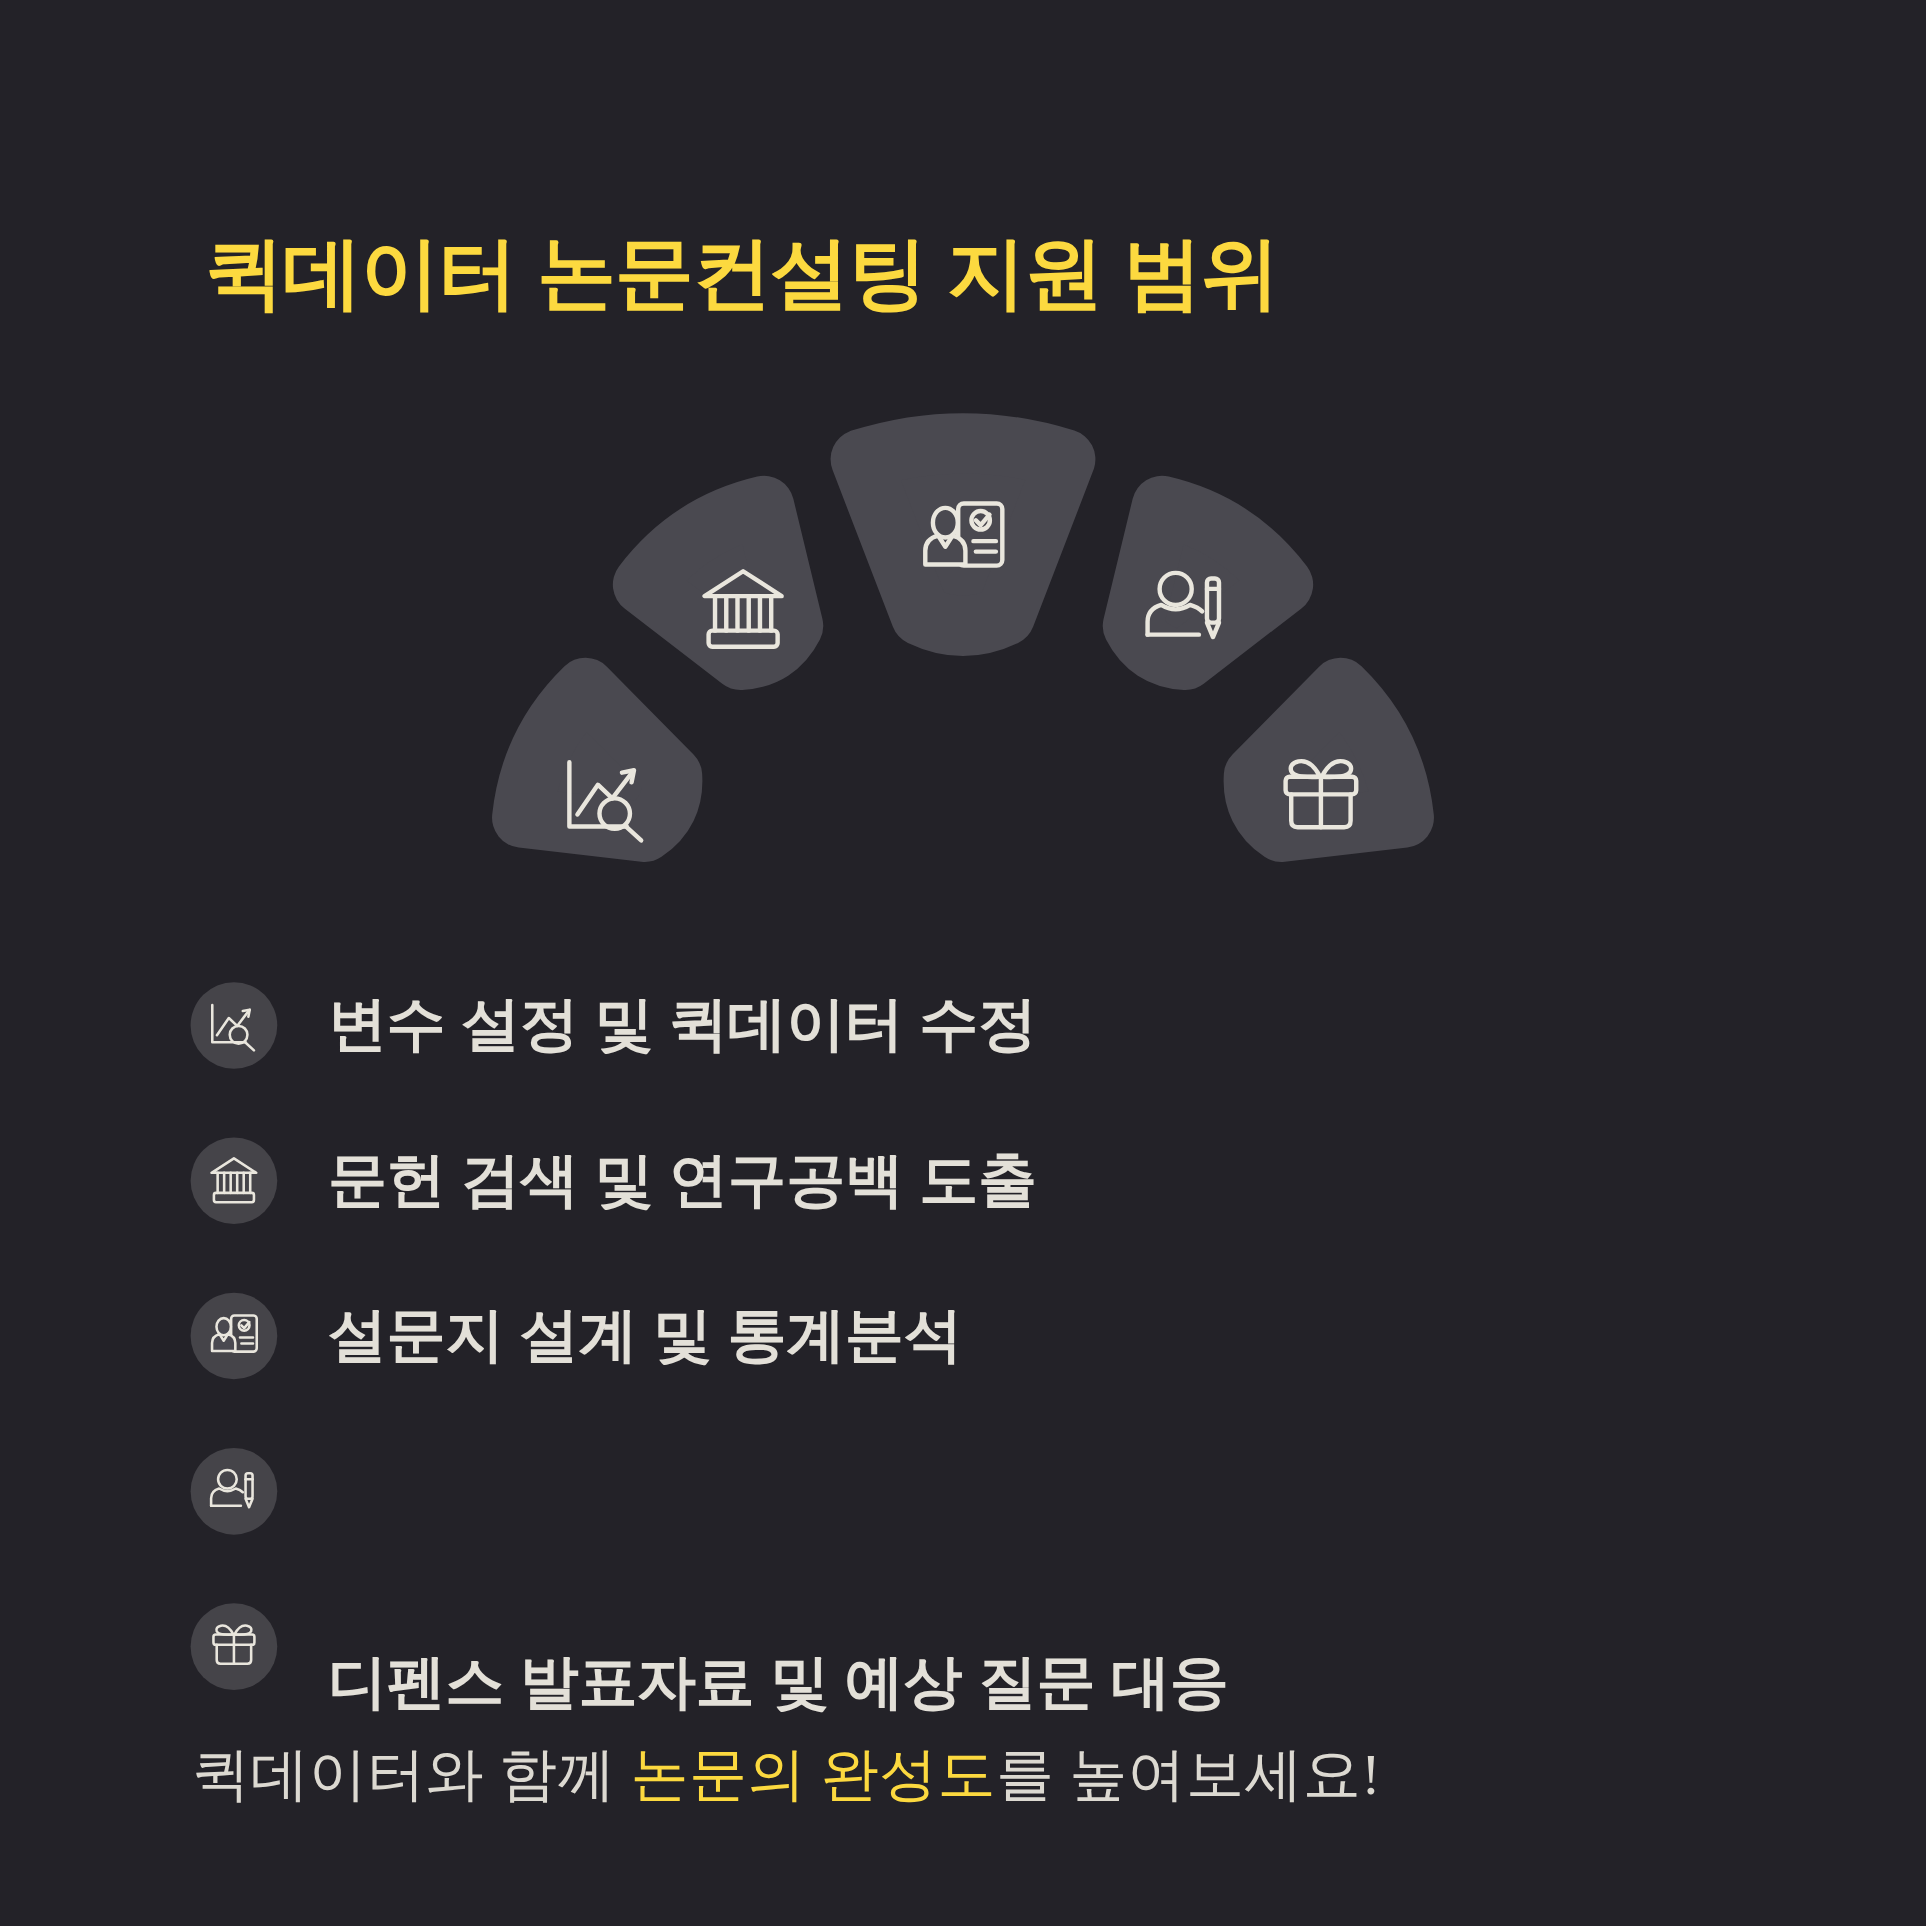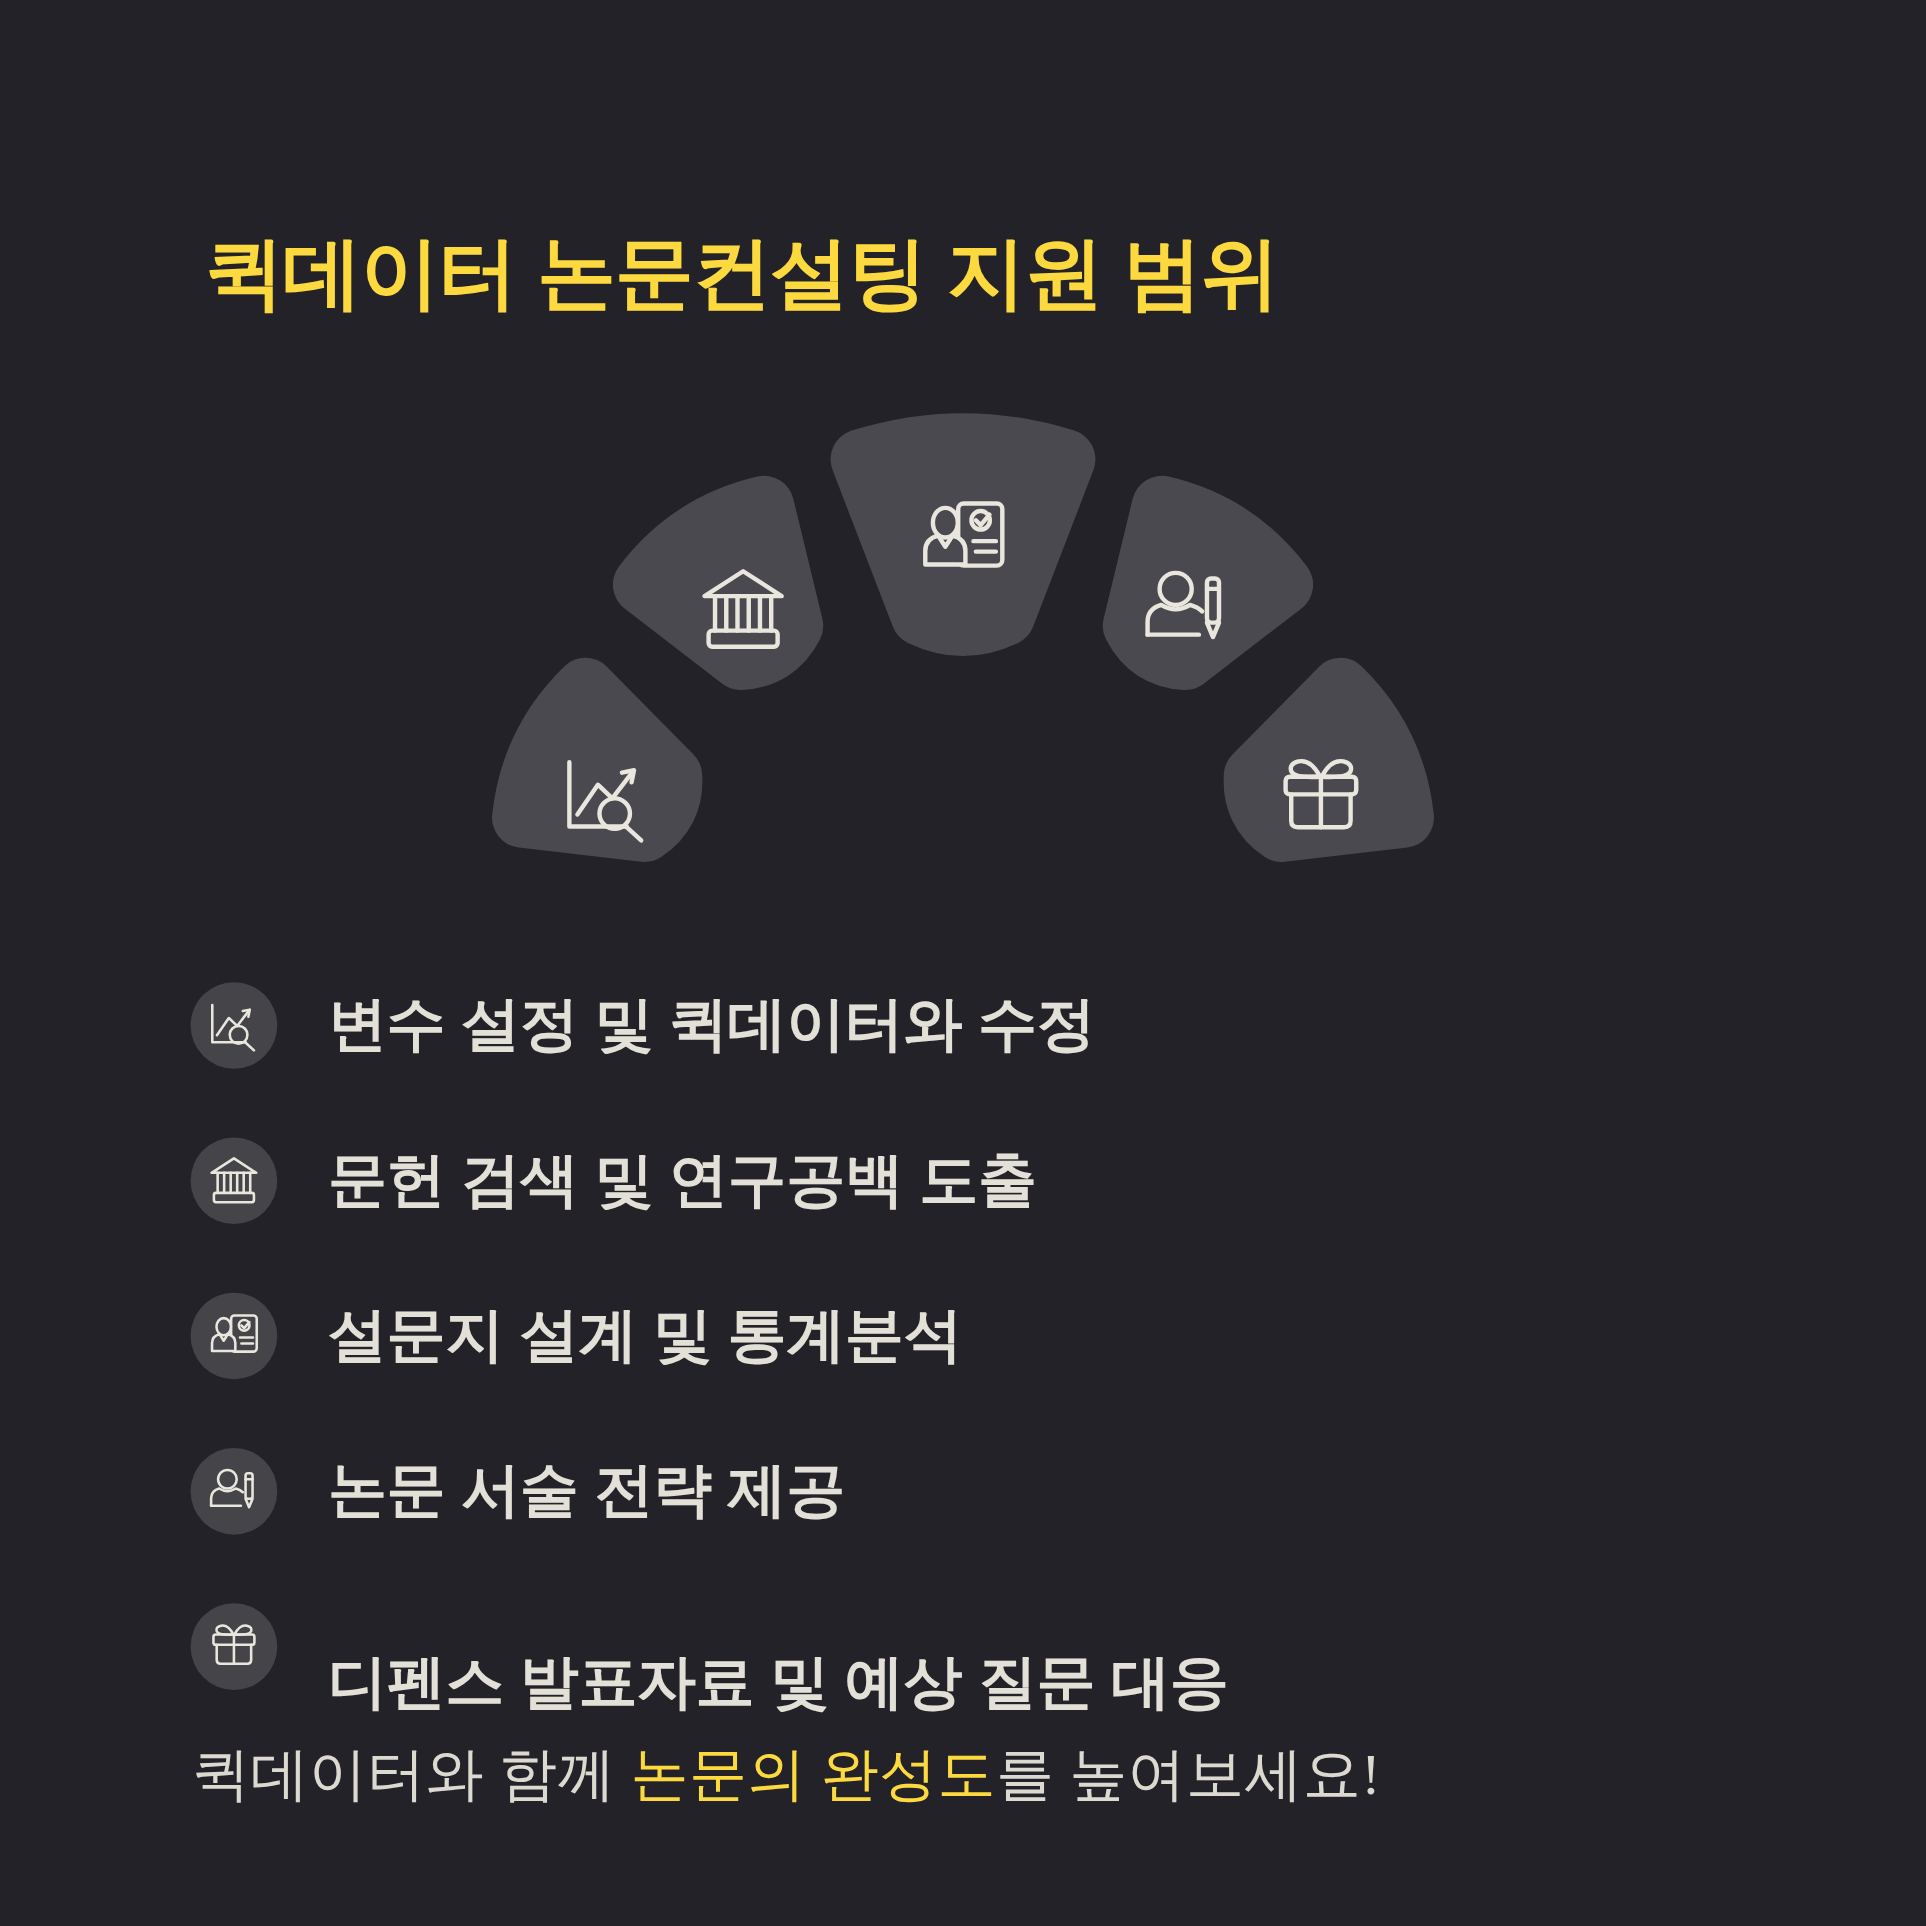--- a/index.html
+++ b/index.html
@@ -90,30 +90,27 @@
     <circle cx="583" cy="4004" r="108" fill="#454449"></circle>
 
     <use href="#icon-chart-search" transform="translate(583,2456) scale(0.58)"></use>
     <use href="#icon-bank" transform="translate(583,2843) scale(0.58)"></use>
     <use href="#icon-survey" transform="translate(583,3230) scale(0.58)"></use>
     <use href="#icon-writer" transform="translate(583,3617) scale(0.58)"></use>
     <use href="#icon-gift" transform="translate(583,4004) scale(0.58)"></use>
   </svg>
 
   <div class="lrow r1">
-    <span>변수 설정 및 퀵데이터와 수정</span>
+    <span>변수 설정 및 퀵데이터 수정</span>
   </div>
   <div class="lrow r3">
     <span>설문지 설계 및 통계분석</span>
   </div>
   <div class="lrow r2">
     <span>문헌 검색 및 연구공백 도출</span>
-  </div>
-  <div class="lrow r4">
-    <span>논문 서술 전략 제공</span>
   </div>
   <div class="lrow r5">
     <span>디펜스 발표자료 및 예상 질문 대응</span>
   </div>
 
   <div class="footer">
     <span>퀵데이터와 함께 </span><span class="hl">논문의 완성도</span><span>를 높여보세요!</span>
   </div>
 
 </div>

